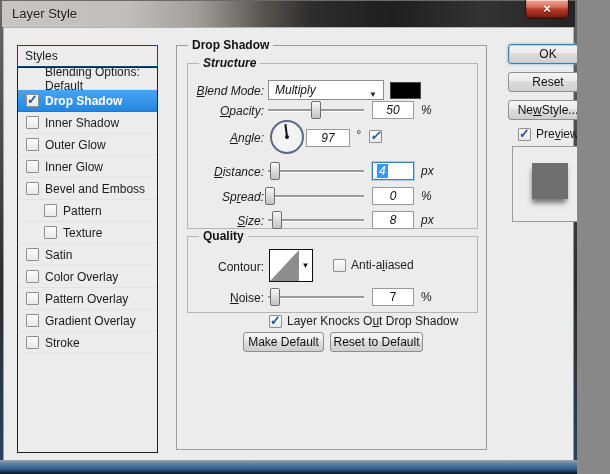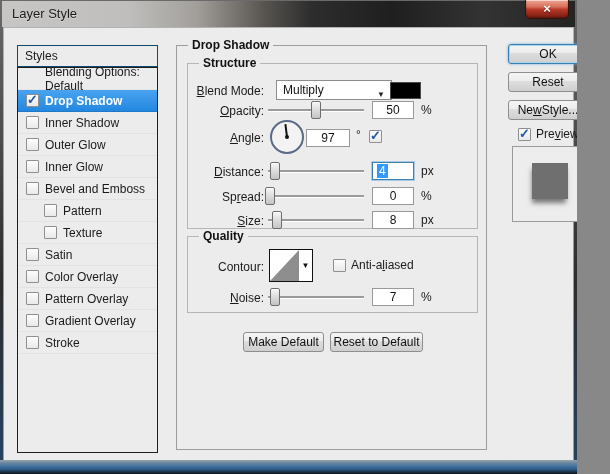--- a/index.html
+++ b/index.html
@@ -24,28 +24,28 @@
     border-bottom:1px solid #e3e3e3;cursor:pointer;}
   .side-item.indent{padding-left:26px;}
   .side-item.selected{background:linear-gradient(180deg,#4aa3ef,#2387e0);color:#fff;font-weight:bold;border-bottom:1px solid #1f78c8;}
   .cb{width:13px;height:13px;flex:none;background:linear-gradient(180deg,#fdfdfd,#e9e9e9);border:1px solid #8f8f8f;border-radius:1px;position:relative;}
   .cb.checked::after{content:"✓";position:absolute;left:0px;top:-3px;font-size:13px;font-weight:bold;color:#2457a5;line-height:15px;}
 
   
   .gbox{position:absolute;border:1px solid #a6a6a6;}
   .gbox .gtitle{position:absolute;top:-8px;left:11px;background:#ececec;padding:0 4px;font-size:12px;font-weight:bold;color:#111;}
   .main-box{left:172px;top:17px;width:311px;height:405px;border-color:#9d9d9d;}
-  .structure-box{left:10px;top:17px;width:291px;height:166px;border-color:#b5b5b5;}
+  .structure-box{left:10px;top:17px;width:291px;height:166px;border-color:#b5b5b5;font-style:italic;}
   .quality-box{left:10px;top:190px;width:291px;height:77px;border-color:#b5b5b5;}
 
   .rlabel{position:absolute;left:0;width:76px;text-align:right;font-size:12px;color:#1a1a1a;}
   .unit{position:absolute;font-size:12px;color:#1a1a1a;}
 
   .dropdown{position:absolute;left:80px;top:16px;width:116px;height:20px;background:#fff;border:1px solid #8c8c8c;
-    font-size:12px;color:#111;line-height:18px;padding-left:6px;cursor:pointer;margin-left:8px;}
+    font-size:12px;color:#111;line-height:18px;padding-left:6px;cursor:pointer;}
   .dropdown .arr{position:absolute;right:6px;top:5px;font-size:8px;color:#222;}
   .swatch{position:absolute;left:202px;top:18px;width:31px;height:17px;border:1px solid #4a4a4a;cursor:pointer;}
 
   .slider{position:absolute;left:80px;width:96px;height:18px;cursor:pointer;}
   .slider::before{content:"";position:absolute;left:0;right:0;top:8px;height:2px;background:#9a9a9a;box-shadow:0 1px 0 #fff;}
   .thumb{position:absolute;top:0;width:10px;height:18px;border:1px solid #6e6e6e;border-radius:2px;
     background:linear-gradient(180deg,#f7f7f7,#dcdcdc 50%,#c4c4c4);box-shadow:inset 0 1px 0 #fff;}
   .vbox{position:absolute;width:42px;height:18px;background:#fff;border:1px solid #999;font-size:12px;color:#111;
     text-align:center;line-height:16px;}
   .vbox.focused{border-color:#3c7fb1;box-shadow:0 0 0 1px #a9cbe8;text-align:left;padding-left:4px;}
@@ -212,20 +212,24 @@
         </div>
 
         <span class="rlabel" style="top:54px"><u>N</u>oise:</span>
         <div class="slider" style="top:51px">
           <div class="thumb" style="left: calc(7% - 5px);"></div>
         </div>
         <div class="vbox" style="left:184px;top:51px">7</div>
         <span class="unit" style="left:233px;top:53px">%</span>
       </div>
 
+      <div class="checkrow" style="left:92px;top:268px">
+        <span class="cb checked"></span>
+        <span>Layer Knocks O<u>u</u>t Drop Shadow</span>
+      </div>
       <div class="btn" style="left:153px;top:286px;width:93px;height:20px">Reset to Default</div>
       <div class="btn" style="left:66px;top:286px;width:81px;height:20px">Make Default</div>
     </div>
 
     <div class="rightcol">
       <div class="btn default" style="left:0;top:0;width:80px;height:20px">OK</div>
       <div class="btn" style="left:0;top:28px;width:80px;height:20px">Reset</div>
       <div class="btn" style="left:0;top:56px;width:80px;height:20px">Ne<u>w</u> Style...</div>
       <div class="checkrow" style="left:10px;top:83px">
         <span class="cb checked"></span>

